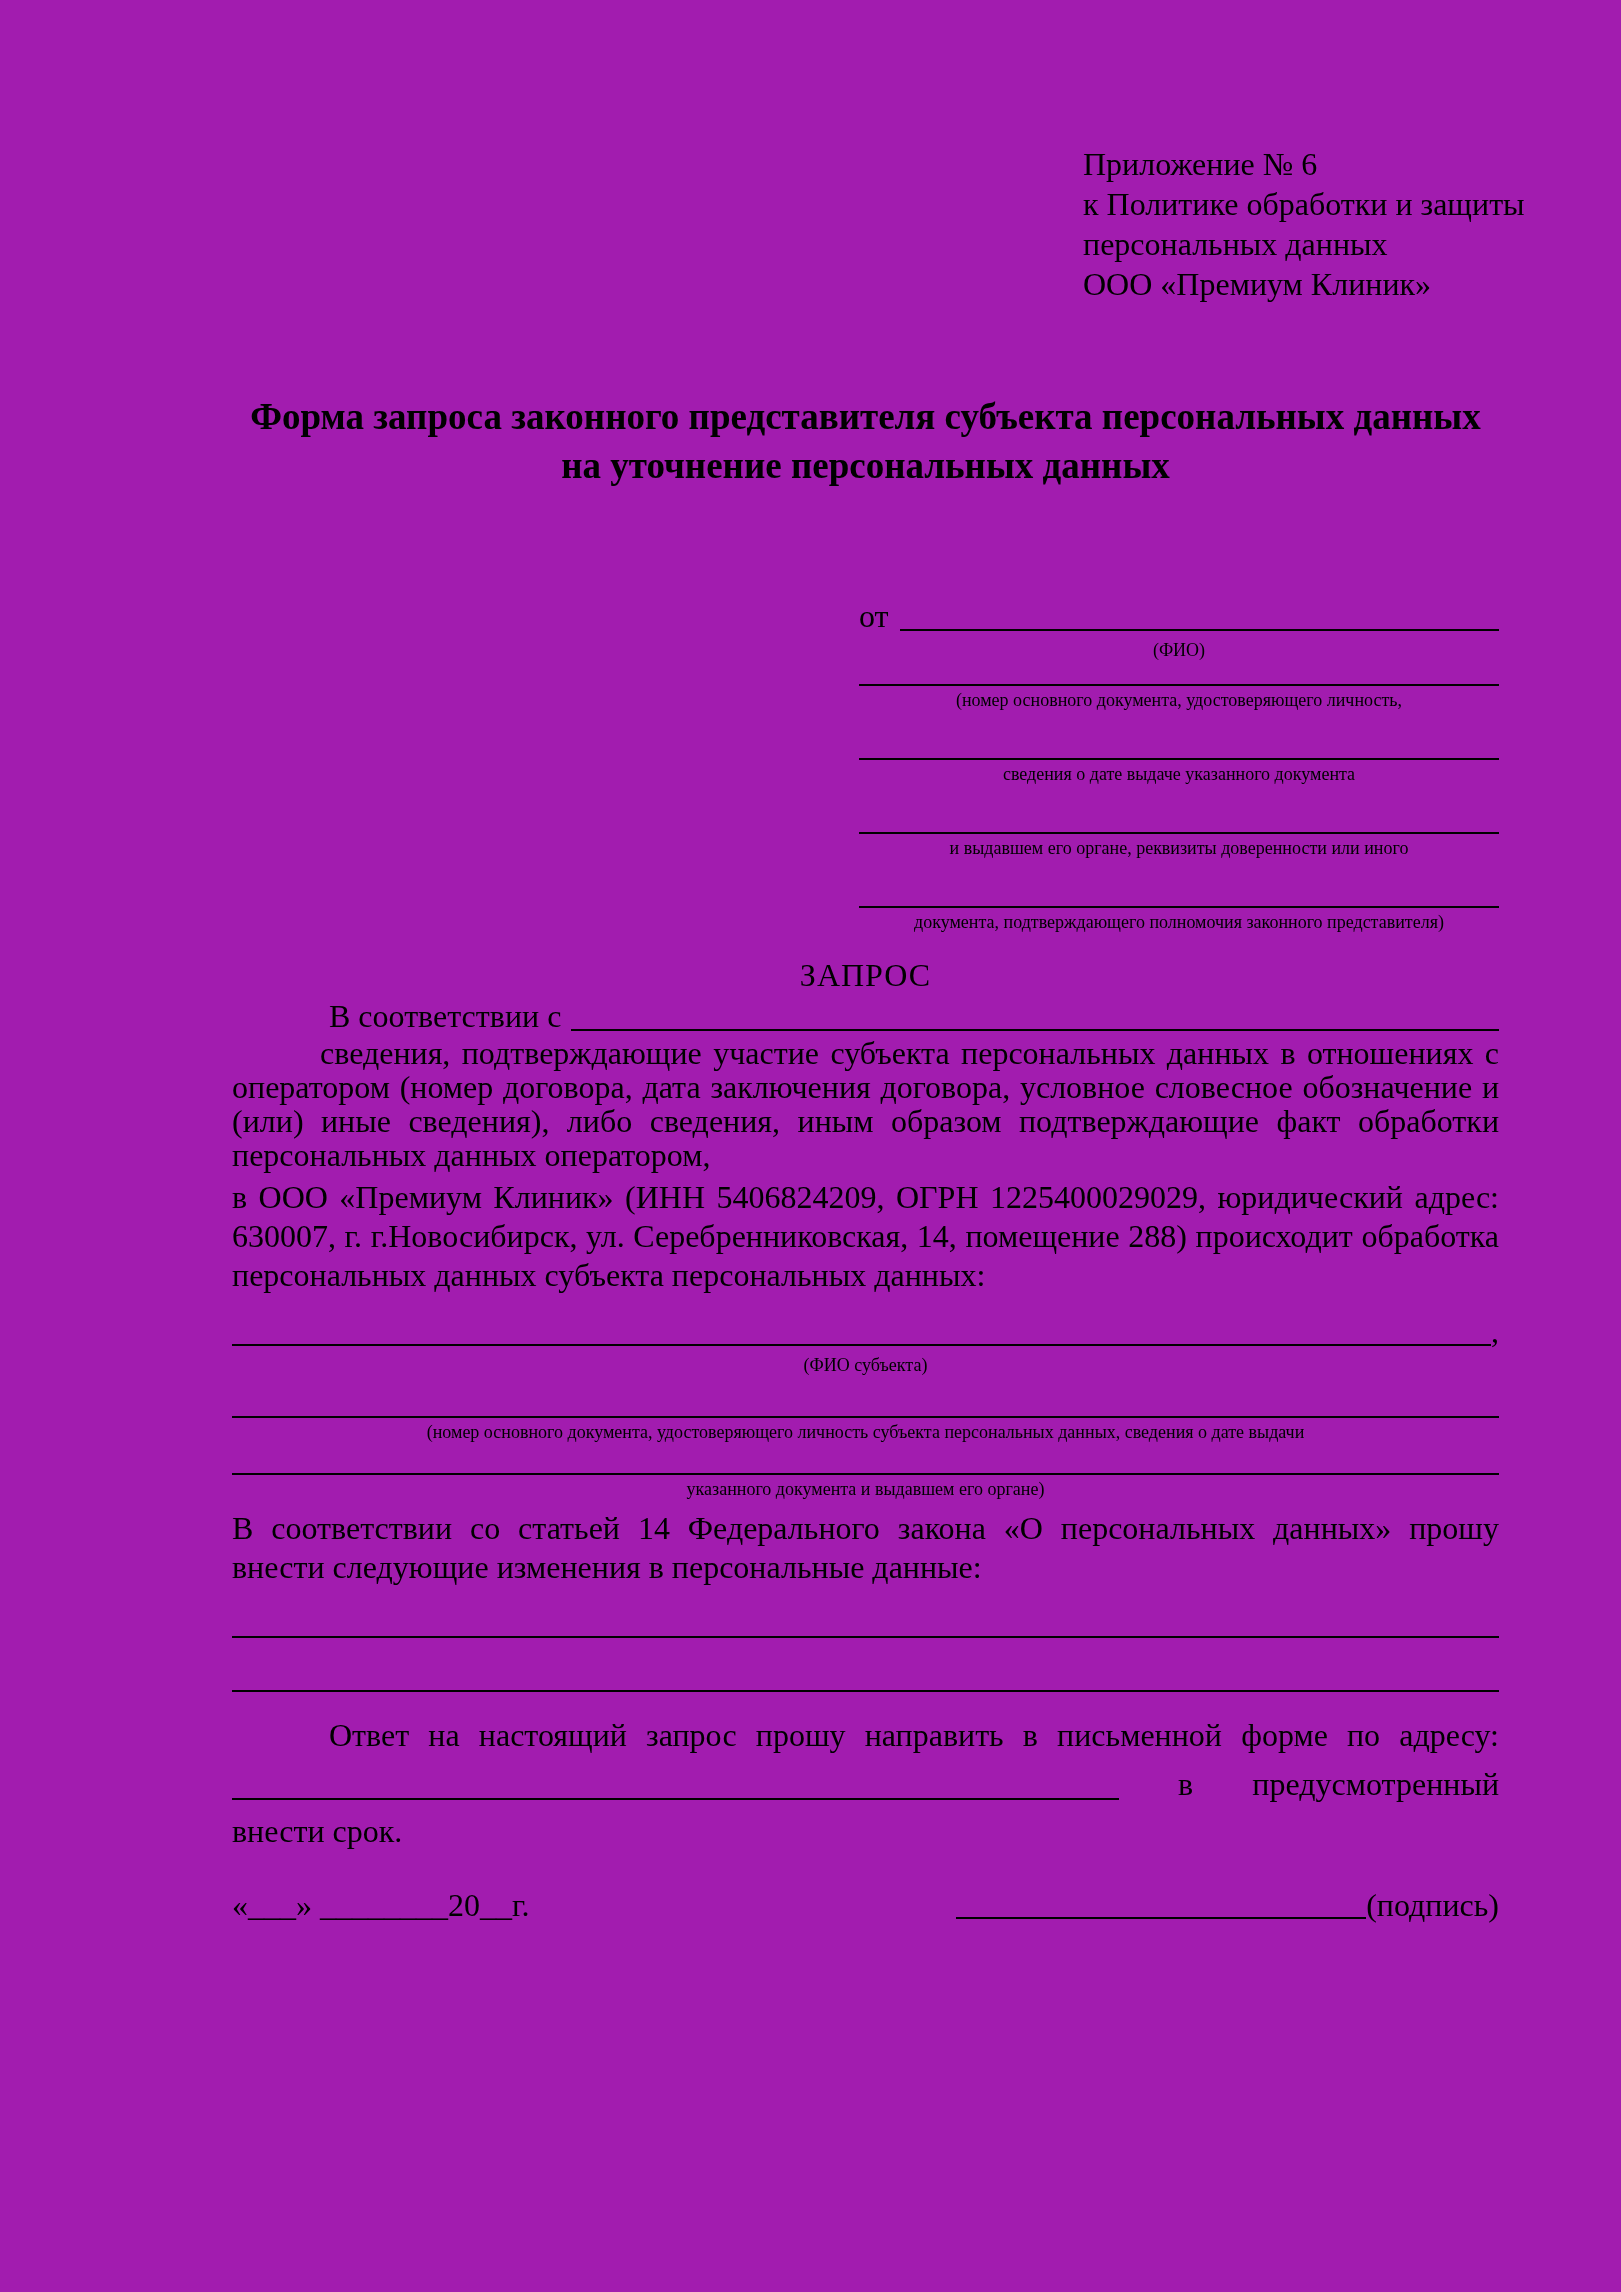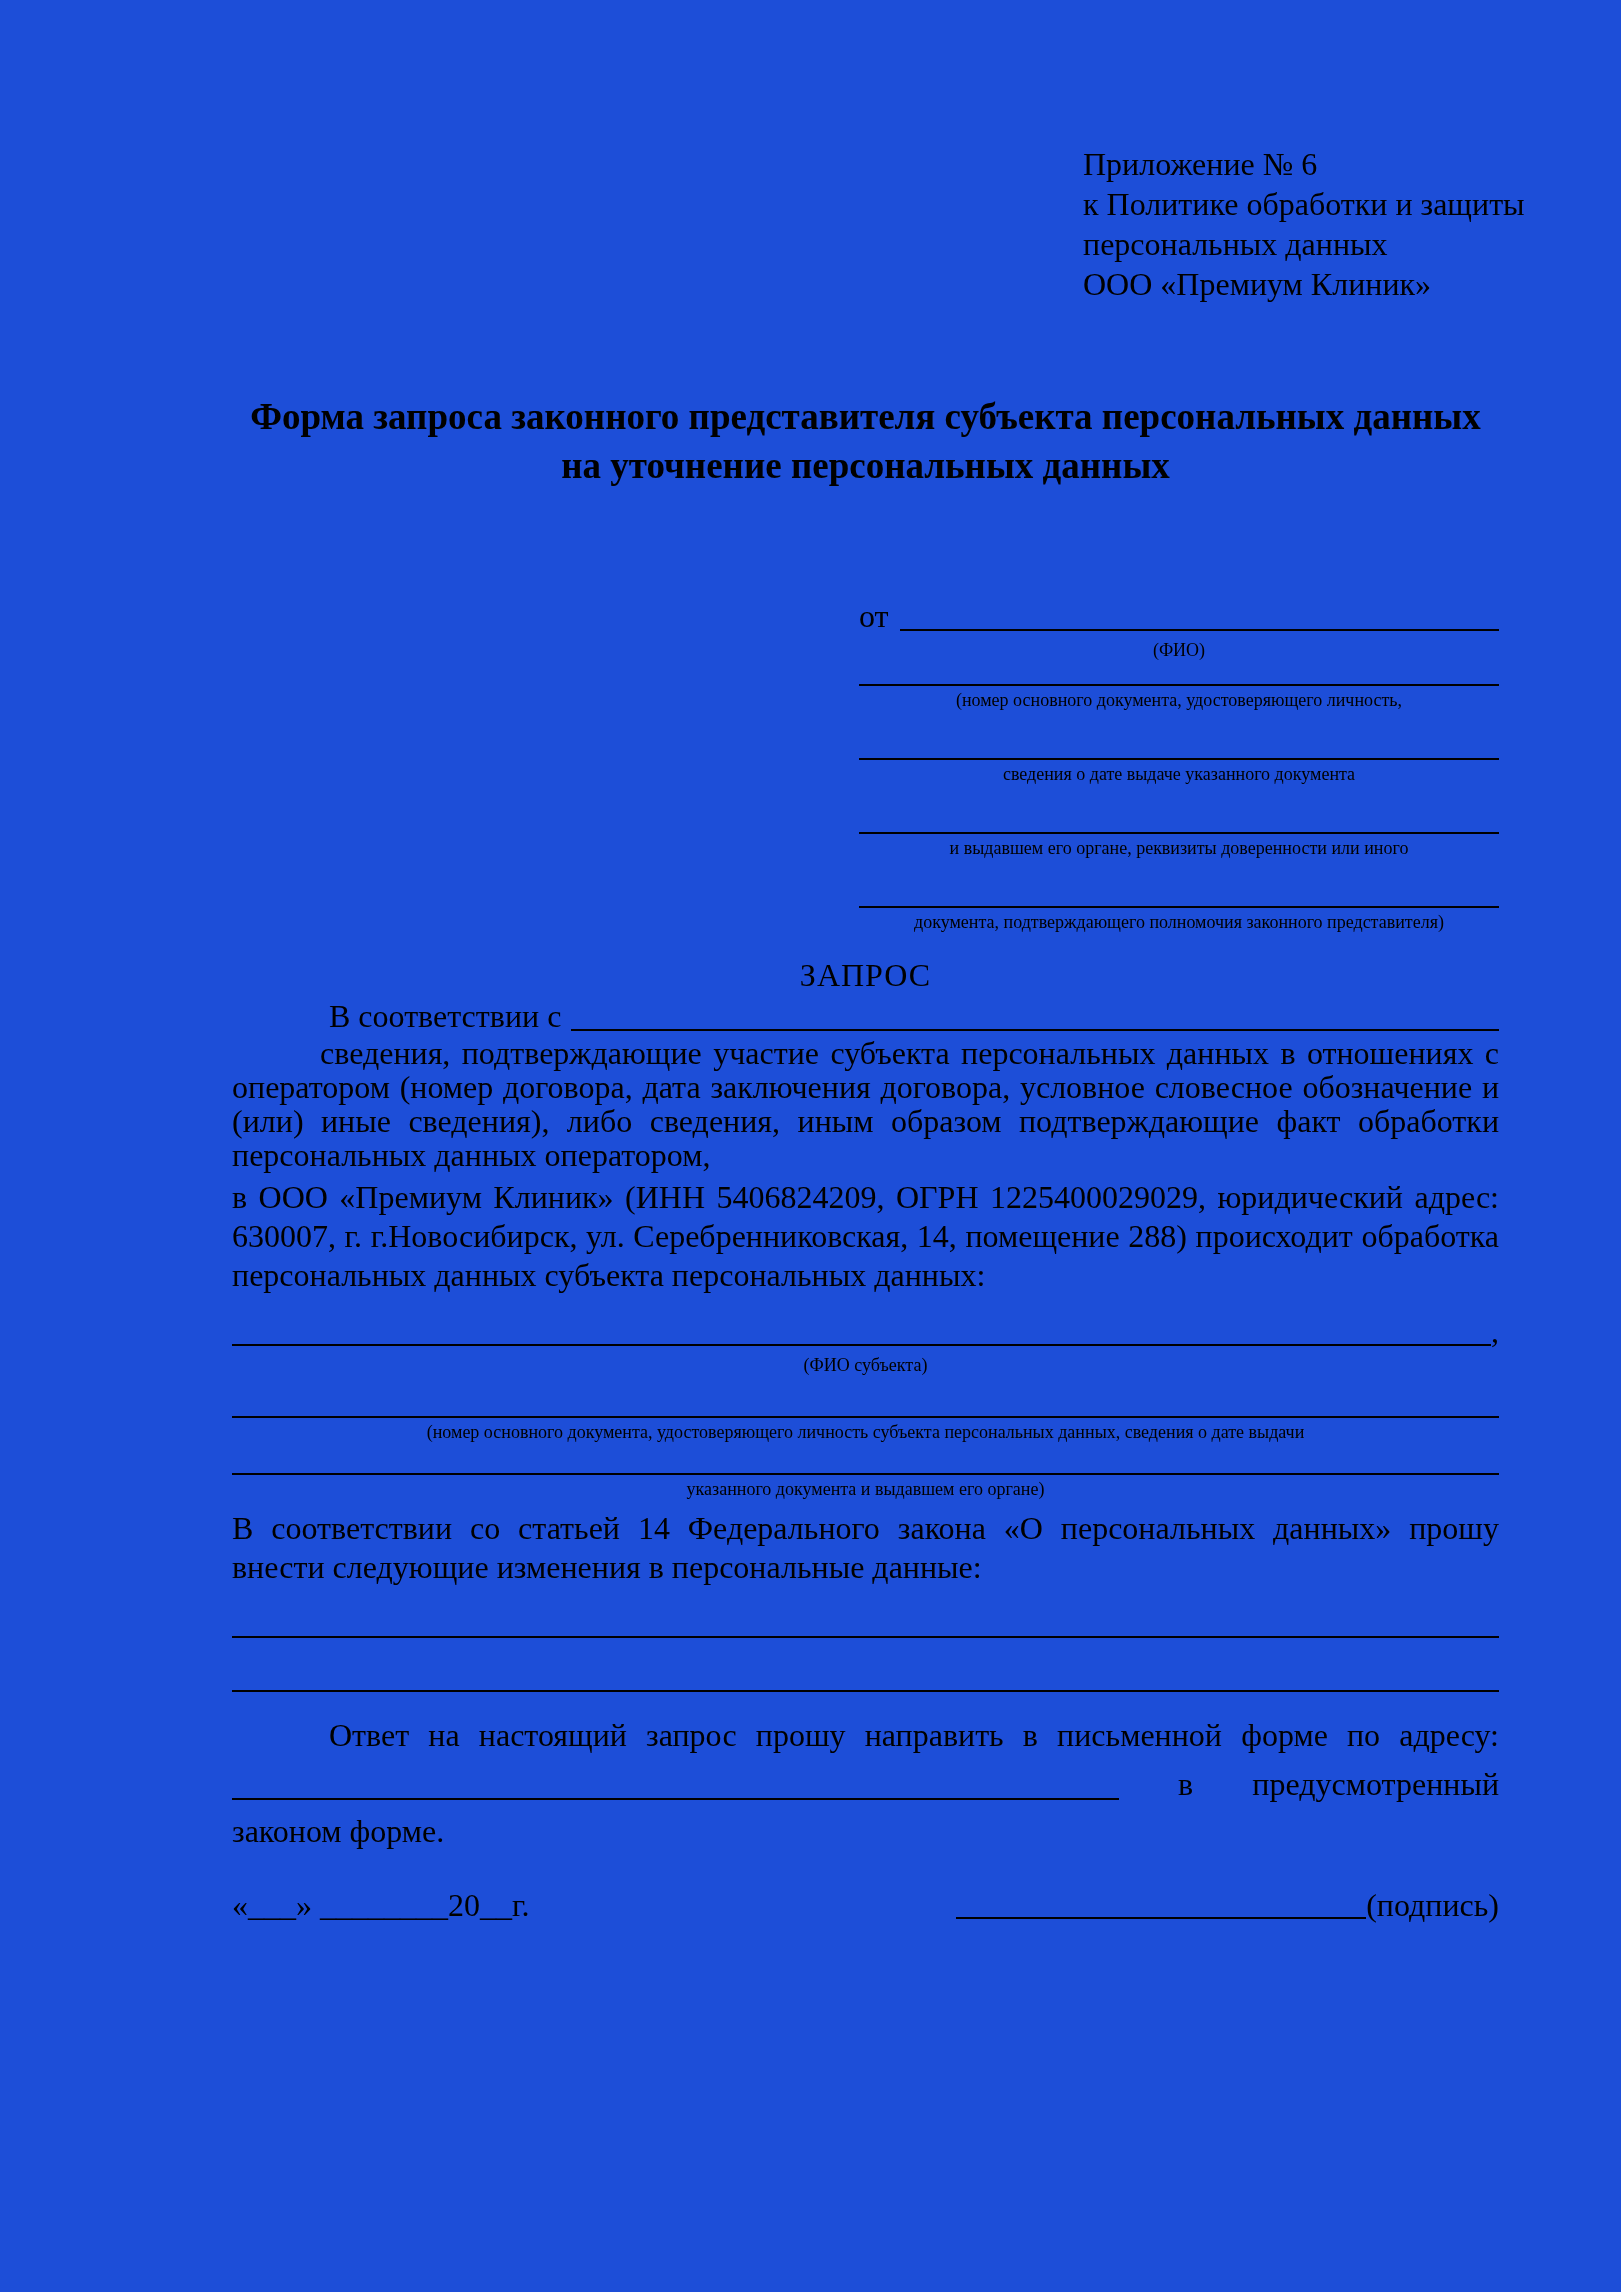--- a/index.html
+++ b/index.html
@@ -1,20 +1,20 @@
 <!DOCTYPE html>
 <html><head>
 <meta charset="utf-8">
 <style>
   html, body { margin: 0; padding: 0; background: #ffffff; }
   .page {
     position: relative;
     width: 1621px;
     height: 2293px;
-    background: #1d4ed8;
+    background: #a21caf;
     box-sizing: border-box;
     padding: 144px 122px 12px 232px;
     font-family: "Liberation Serif", "DejaVu Serif", serif;
     font-size: 32px;
     line-height: 39px;
     color: #000000;
     overflow: hidden;
   }
 
   
@@ -140,21 +140,21 @@
 
   <div class="uline blank1"></div>
   <div class="uline blank2"></div>
 
   <div class="resp1">Ответ на настоящий запрос прошу направить в письменной форме по адресу:</div>
   <div class="resp2">
     <span class="uline2"></span>
     <span>в</span>
     <span>предусмотренный</span>
   </div>
-  <div class="resp3">законом форме.</div>
+  <div class="resp3">внести срок.</div>
 
   <div class="footer">
     <div class="date-line">«___» ________20__г.</div>
     <div class="sig">
       <span class="uline3"></span>
       <span class="sig-cap">(подпись)</span>
     </div>
   </div>
 
 </div>

